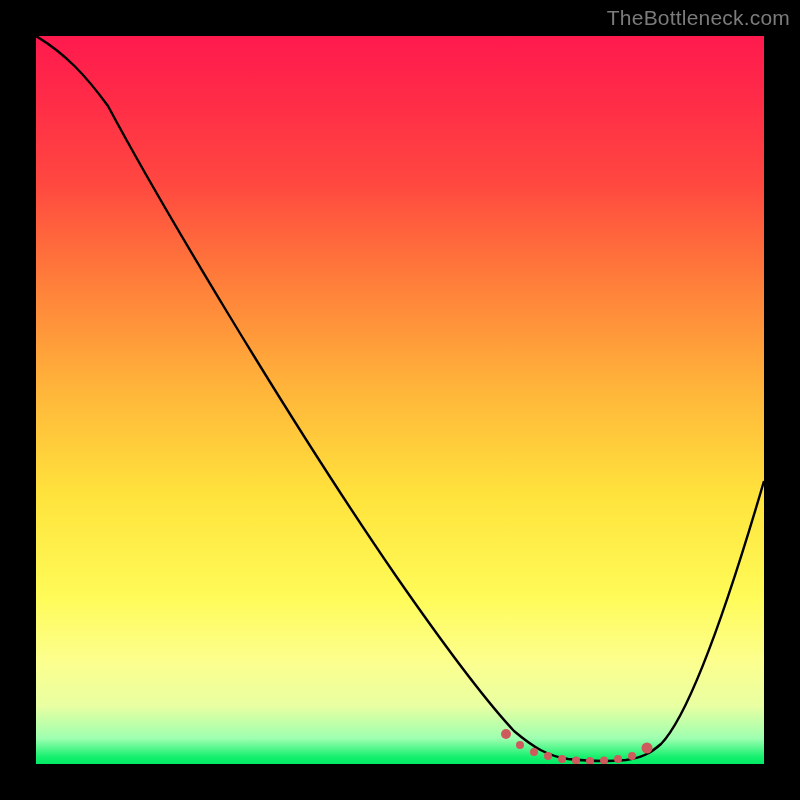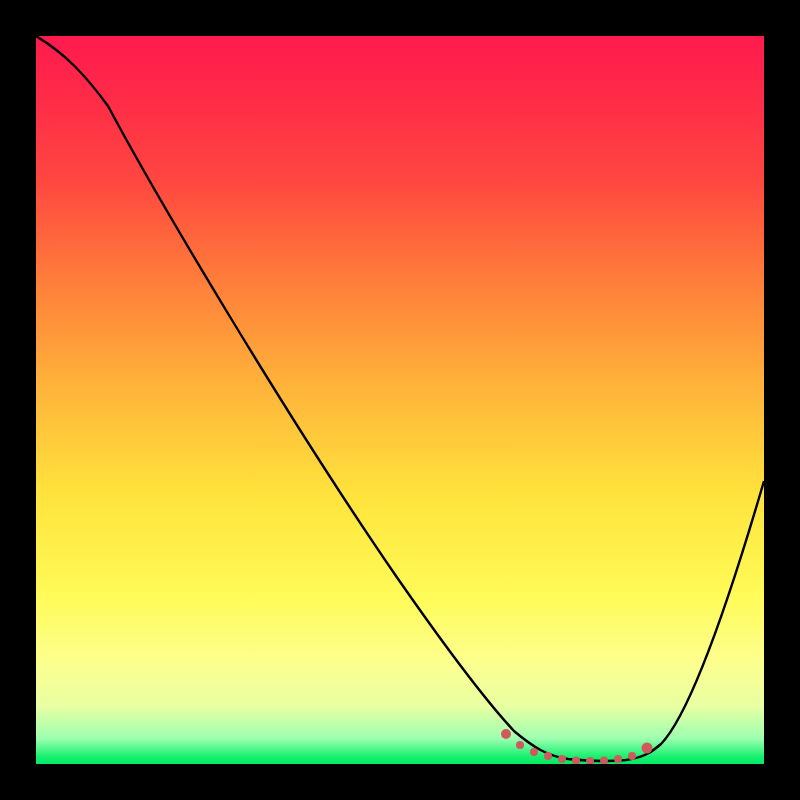--- a/index.html
+++ b/index.html
@@ -80,13 +80,14 @@
         <circle cx="526" cy="723" r="4"></circle>
         <circle cx="540" cy="724.5" r="4"></circle>
         <circle cx="554" cy="725" r="4"></circle>
         <circle cx="568" cy="724.5" r="4"></circle>
         <circle cx="582" cy="723" r="4"></circle>
         <circle cx="596" cy="720" r="4"></circle>
         <circle cx="611" cy="712" r="5.5"></circle>
       </g>
     </svg>
   </div>
+  <div class="watermark">TheBottleneck.com</div>
 </div>
 
 </body></html>

